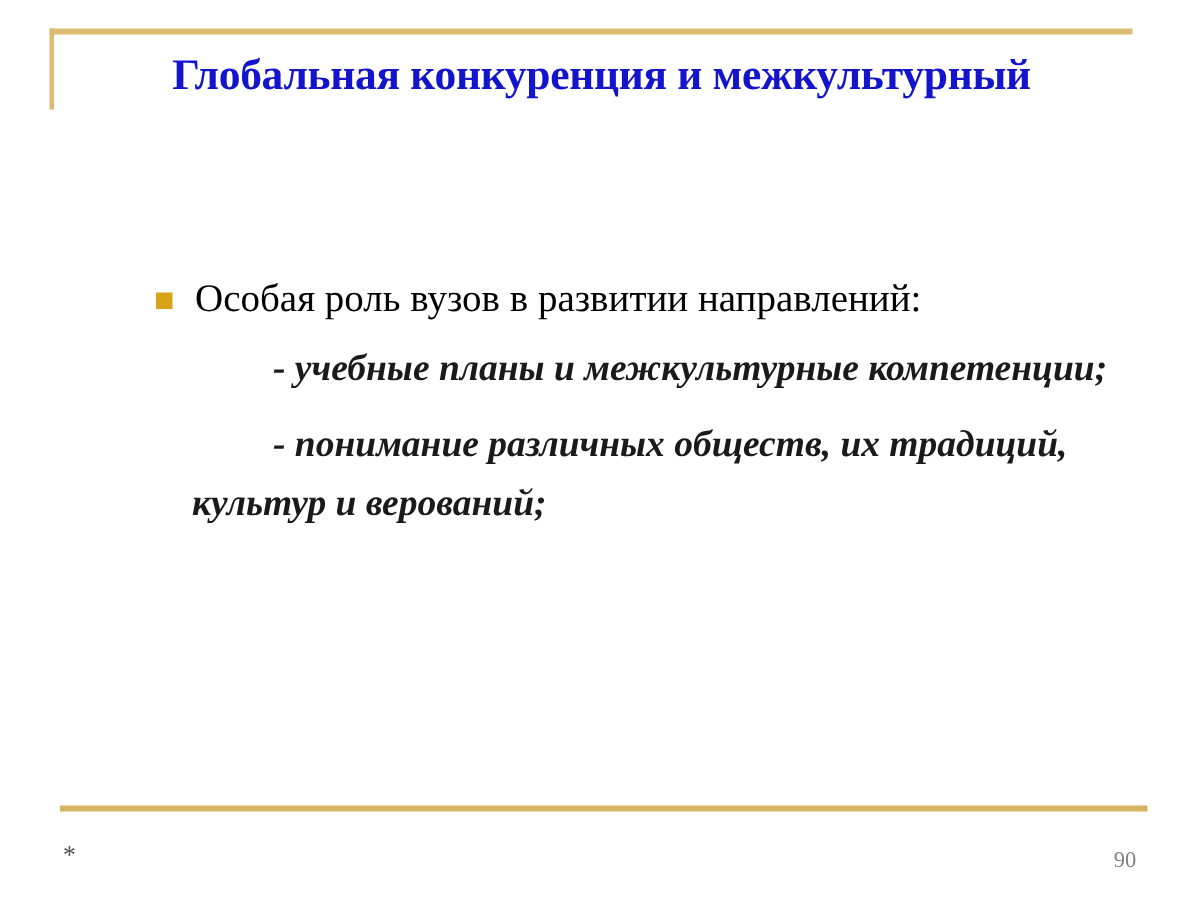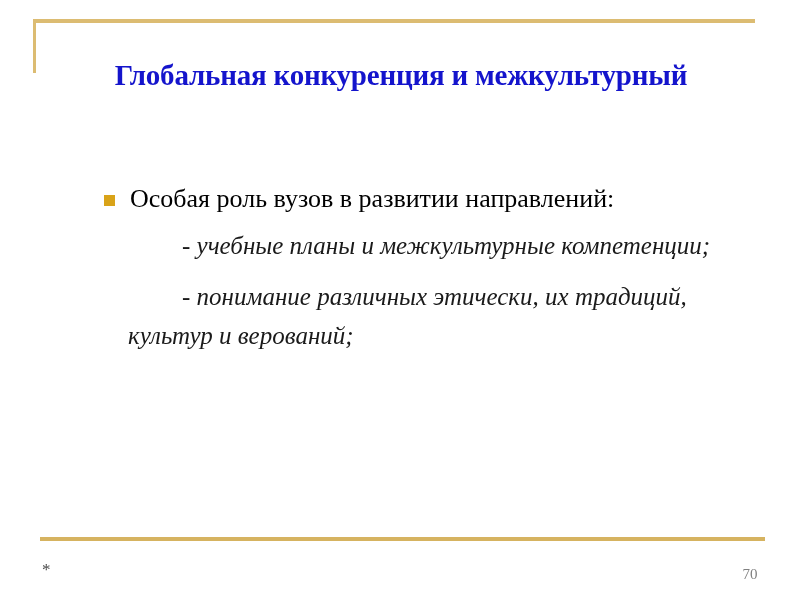--- a/index.html
+++ b/index.html
@@ -54,21 +54,20 @@
     left: 36px;
     top: 31px;
     width: 730px;
     text-align: center;
     color: #1414cc;
     font-family: "Liberation Serif", "DejaVu Serif", serif;
     font-weight: bold;
     font-size: 29px;
     line-height: 38px;
     letter-spacing: -0.2px;
-    margin-top: 25px;
   }
 
   
   .body-block {
     position: absolute;
     left: 100px;
     top: 182px;
     width: 660px;
   }
   .bullet-row {
@@ -88,20 +87,21 @@
     background: #d9a318;
   }
   .sub-item {
     color: #1a1a1a;
     font-style: italic;
     font-size: 25px;
     line-height: 39px;
     text-indent: 54px;
     padding-left: 28px;
     margin-top: 10px;
+    font-weight: bold;
   }
   .sub-item.tight { margin-top: 12px; }
 
   
   .footer-mark {
     position: absolute;
     left: 42px;
     top: 560px;
     font-size: 17px;
     color: #4a4a4a;
@@ -131,22 +131,22 @@
   </div>
 
   <div class="body-block">
 
     <div class="bullet-row">
       <span class="bullet-marker"></span>
       <span>Особая роль вузов в развитии направлений:</span>
     </div>
 
     <div class="sub-item">- учебные планы и межкультурные компетенции;</div>
-    <div class="sub-item tight">- понимание различных этически, их традиций, культур и верований;</div>
+    <div class="sub-item tight">- понимание различных обществ, их традиций, культур и верований;</div>
 
   </div>
 
   <div class="rule-bottom"></div>
 
   <div class="footer-mark">*</div>
-  <div class="footer-page">70</div>
+  <div class="footer-page">90</div>
 
 </div>
 
 </body></html>

